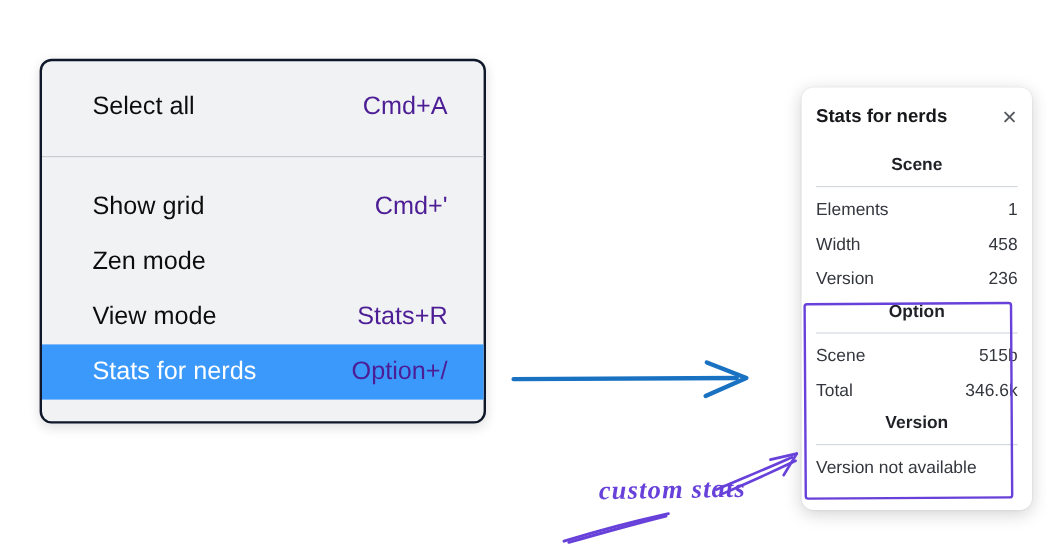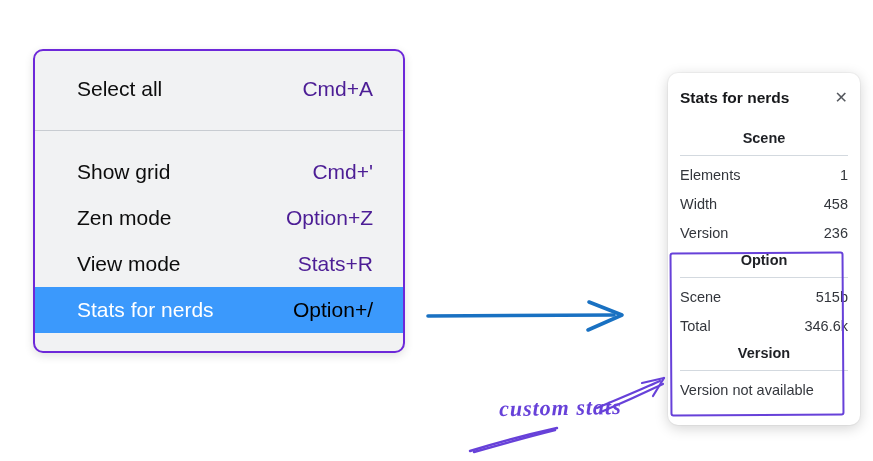--- a/index.html
+++ b/index.html
@@ -4,31 +4,31 @@
 <style>
   html,body{margin:0;padding:0;background:#fff;}
   .canvas{
     position:relative;width:873px;height:461px;background:#ffffff;overflow:hidden;
     font-family:"Liberation Sans", sans-serif;
   }
 
   
   .ctx-menu{
     position:absolute;left:33px;top:49px;width:372px;box-sizing:border-box;
-    background:#f1f2f3;border:2px solid #6d28d9;border-radius:10px;
+    background:#f1f2f3;border:2px solid #0f172a;border-radius:10px;
     padding:15px 0 18px 0;
     box-shadow:0 3px 10px rgba(0,0,0,0.12);
   }
   .ctx-row{
     height:46px;display:flex;align-items:center;justify-content:space-between;
     padding:0 30px 0 42px;font-size:21px;color:#0d0d0d;cursor:default;
   }
   .ctx-row .shortcut{color:#4c1d95;}
   .ctx-row.selected{background:#3b99fc;color:#ffffff;}
-  .ctx-row.selected .shortcut{color:#000000;}
+  .ctx-row.selected .shortcut{color:#4c1d95;}
   .ctx-divider{height:1px;background:#c8ccd1;margin:18px 0;}
 
   
   .stats-panel{
     position:absolute;left:668px;top:73px;width:192px;height:352px;box-sizing:border-box;
     background:#ffffff;border-radius:10px;padding:15px 12px 0 12px;
     box-shadow:0 3px 14px rgba(0,0,0,0.18), 0 0 0 1px rgba(0,0,0,0.03);
     font-size:14.5px;color:#33363c;
   }
   .sp-header{display:flex;justify-content:space-between;align-items:center;height:20px;}
@@ -70,21 +70,20 @@
       <span>Select all</span>
       <span class="shortcut">Cmd+A</span>
     </div>
     <div class="ctx-divider"></div>
     <div class="ctx-row">
       <span>Show grid</span>
       <span class="shortcut">Cmd+'</span>
     </div>
     <div class="ctx-row">
       <span>Zen mode</span>
-      <span class="shortcut">Option+Z</span>
     </div>
     <div class="ctx-row">
       <span>View mode</span>
       <span class="shortcut">Stats+R</span>
     </div>
     <div class="ctx-row selected">
       <span>Stats for nerds</span>
       <span class="shortcut">Option+/</span>
     </div>
   </div>

